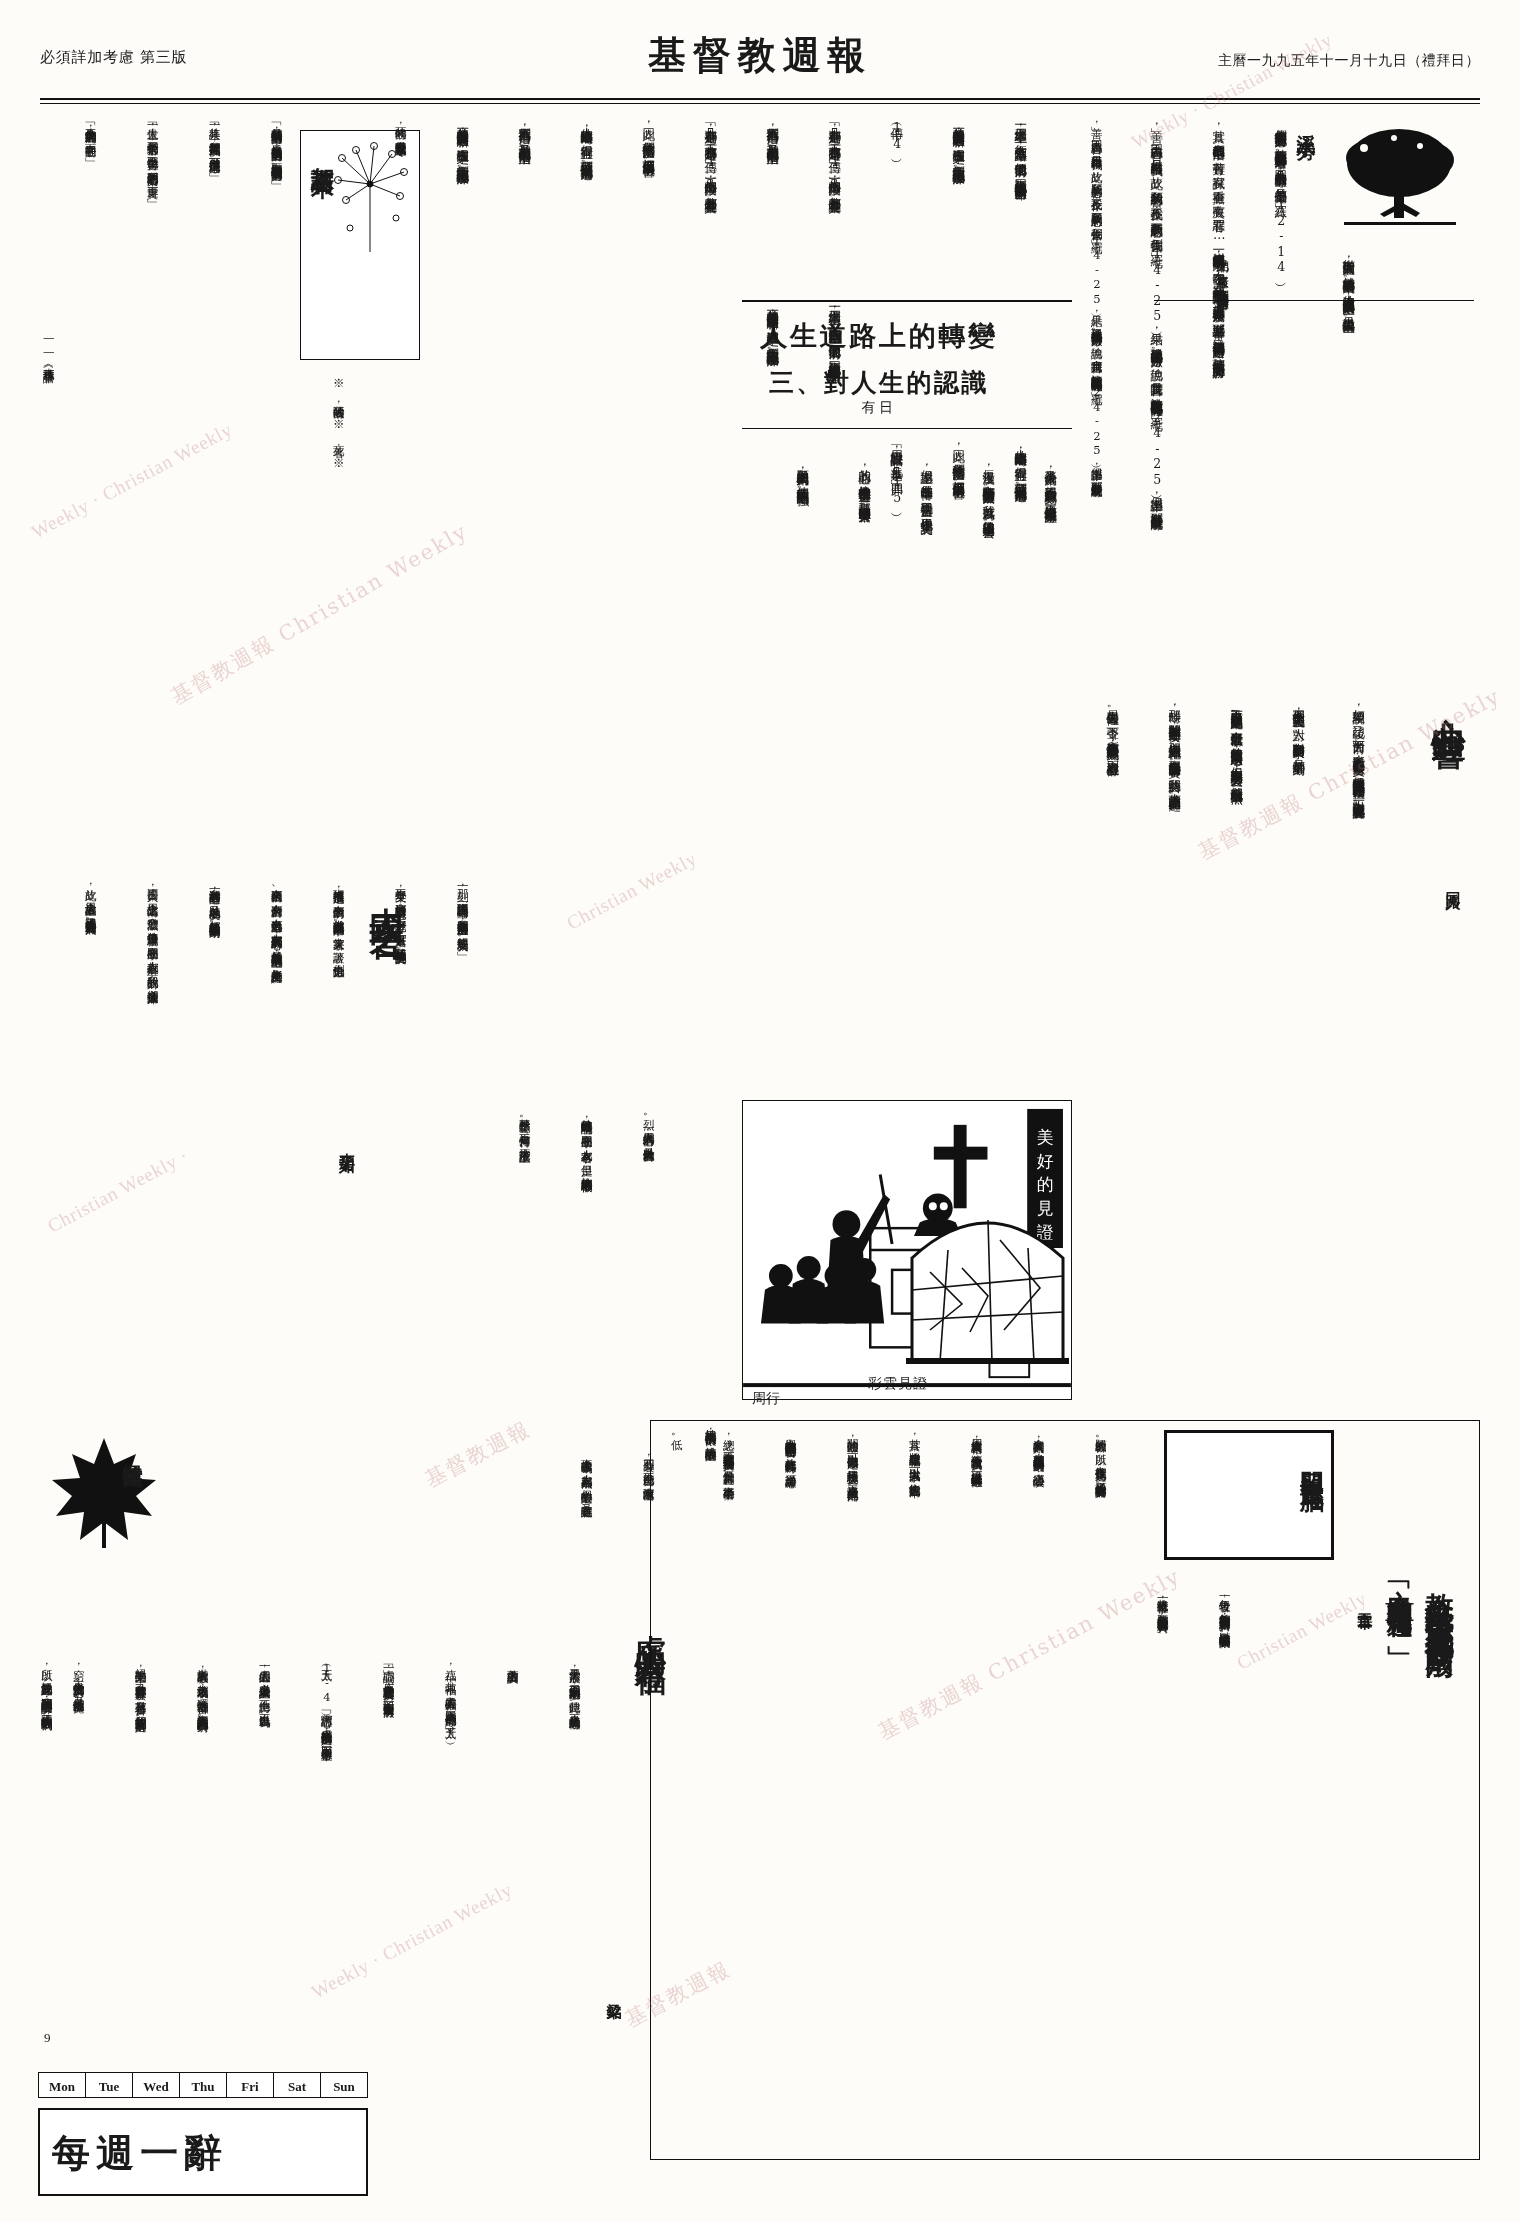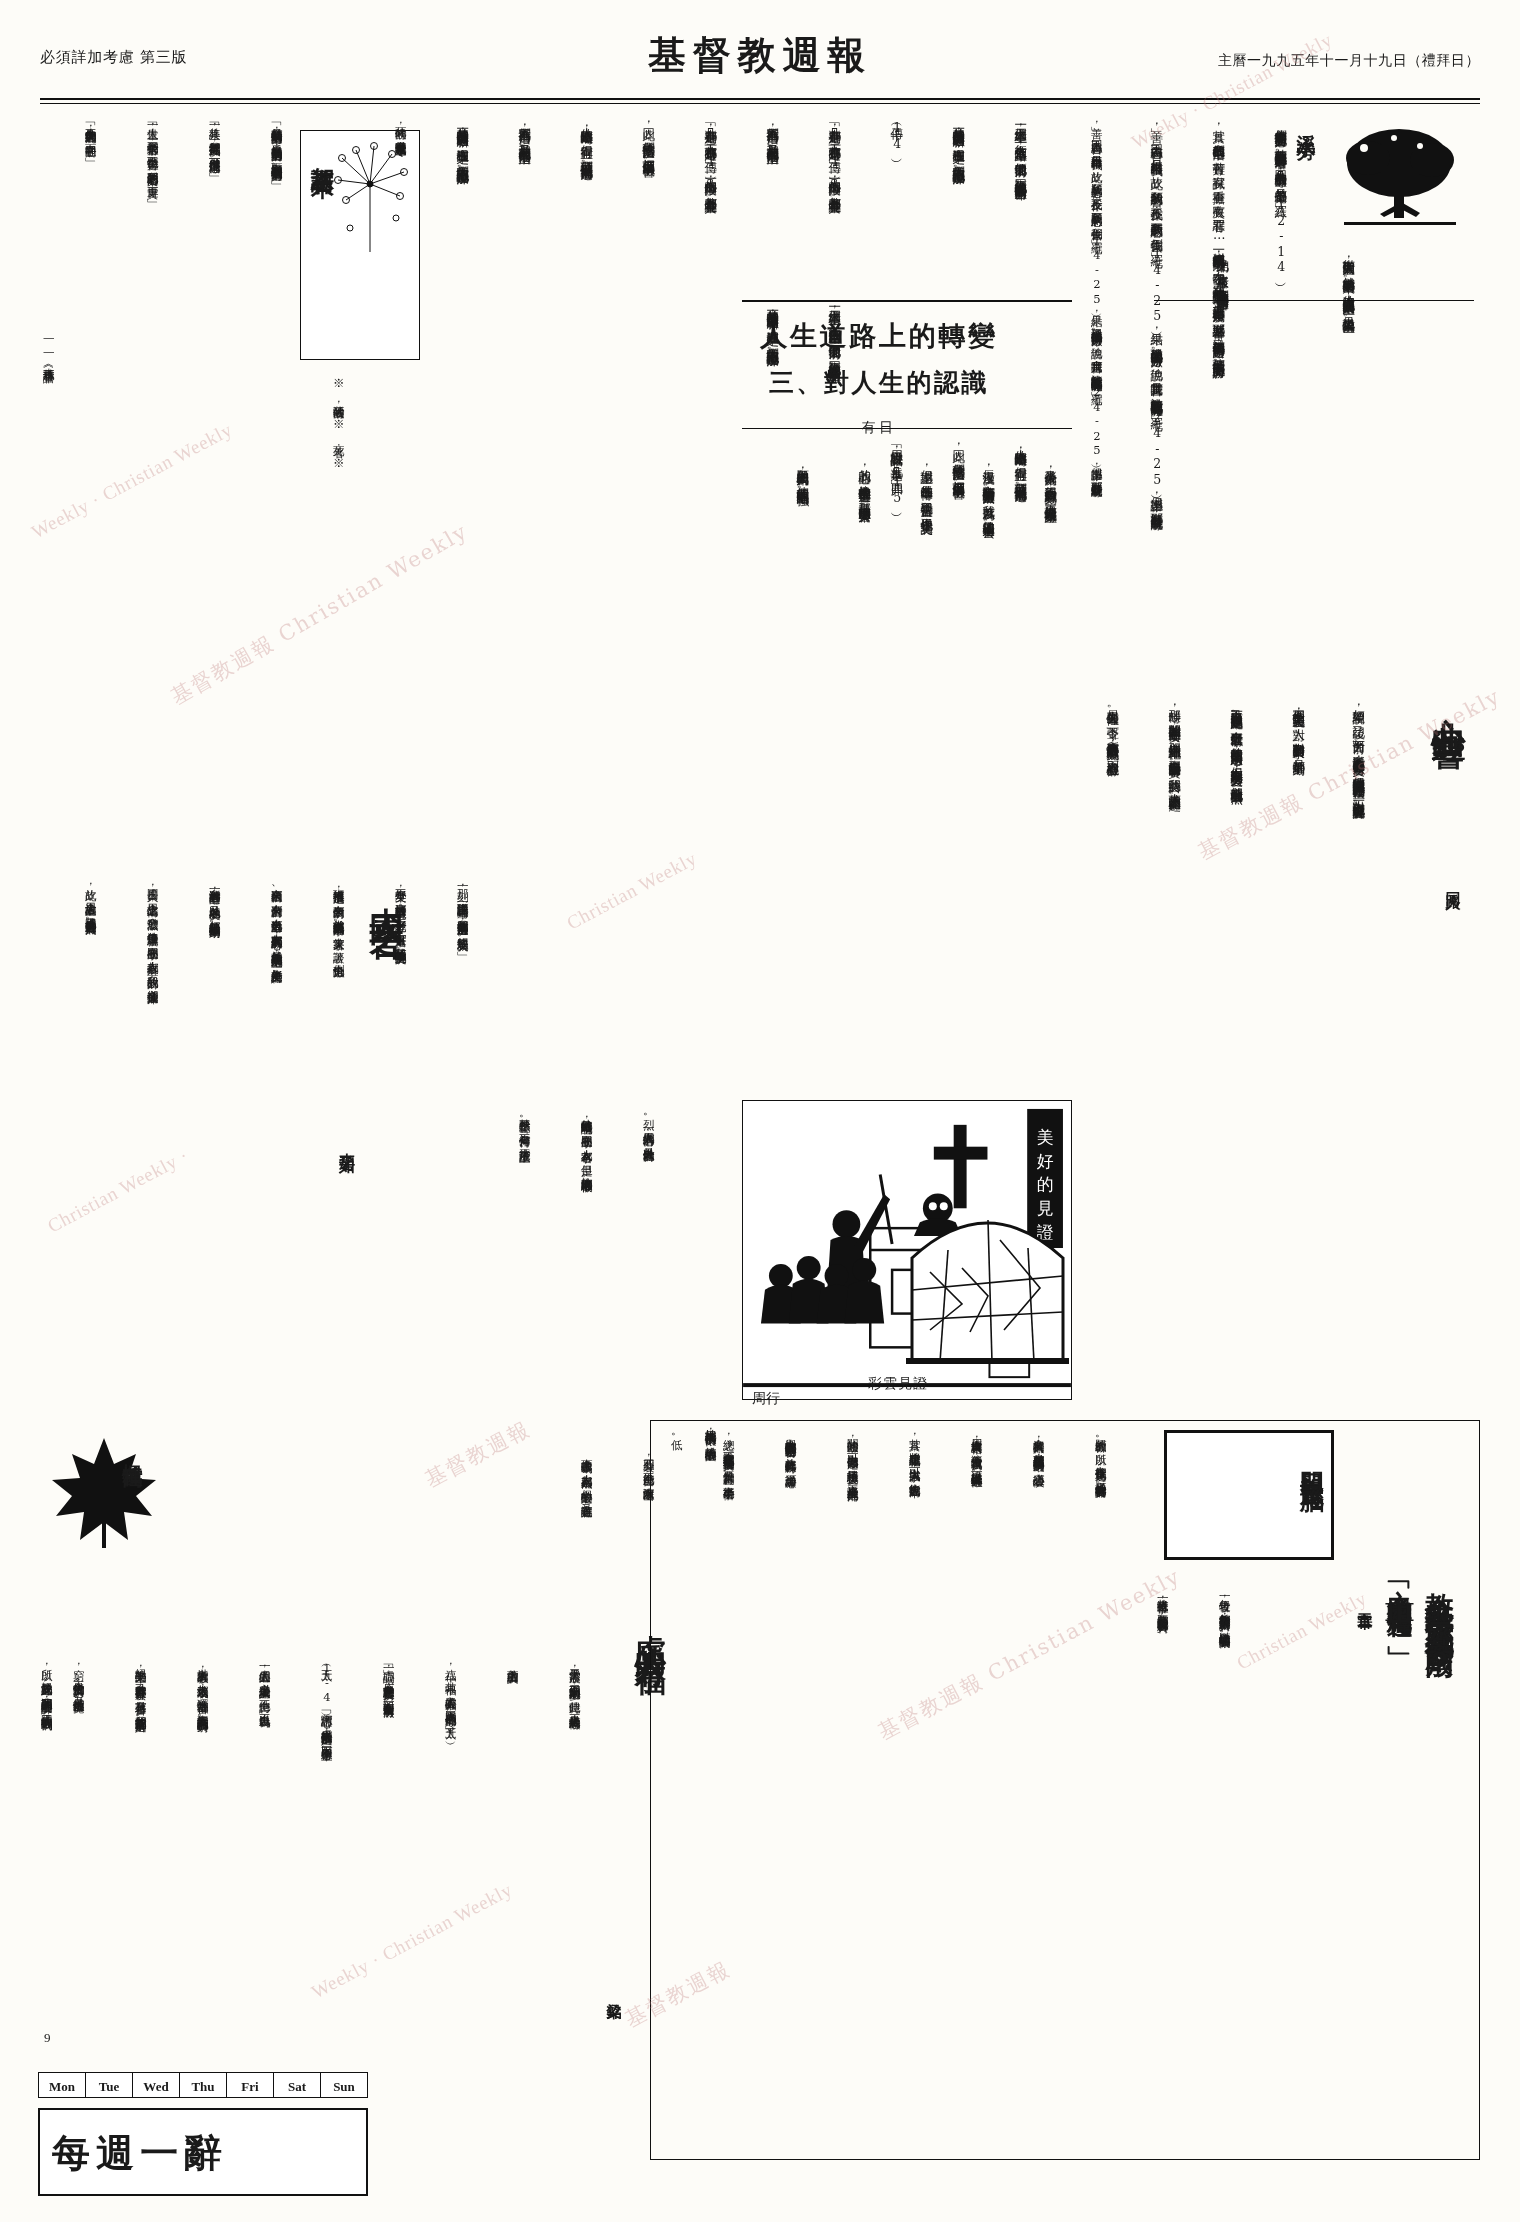--- a/index.html
+++ b/index.html
@@ -141,21 +141,21 @@
     font-weight: bold;
     letter-spacing: 0.1em;
   }
   #feature h2 {
     margin: 12px 0 0 0;
     font-size: 25px;
     font-weight: bold;
     letter-spacing: 0.1em;
   }
   #feature .byline {
-    margin-top: 20px;
+    margin-top: 0;
     font-size: 14px;
     letter-spacing: 0.25em;
   }
   #feature-rule-b {
     position: absolute;
     left: 742px; top: 428px;
     width: 330px; height: 1px;
     background: #111;
   }
 

